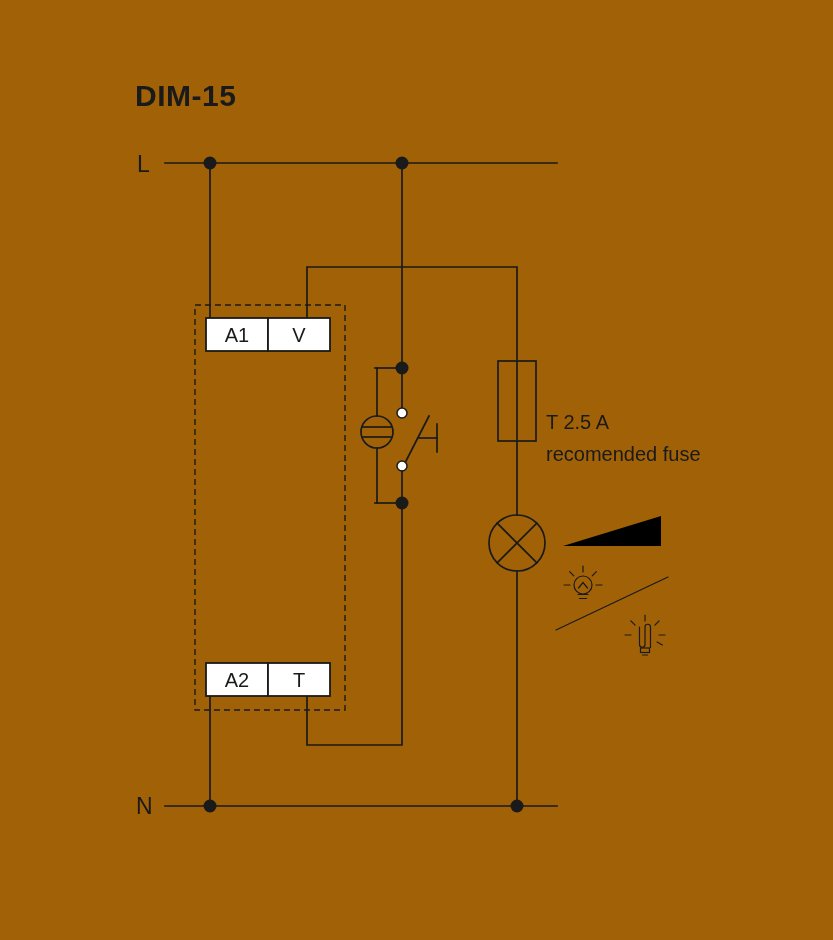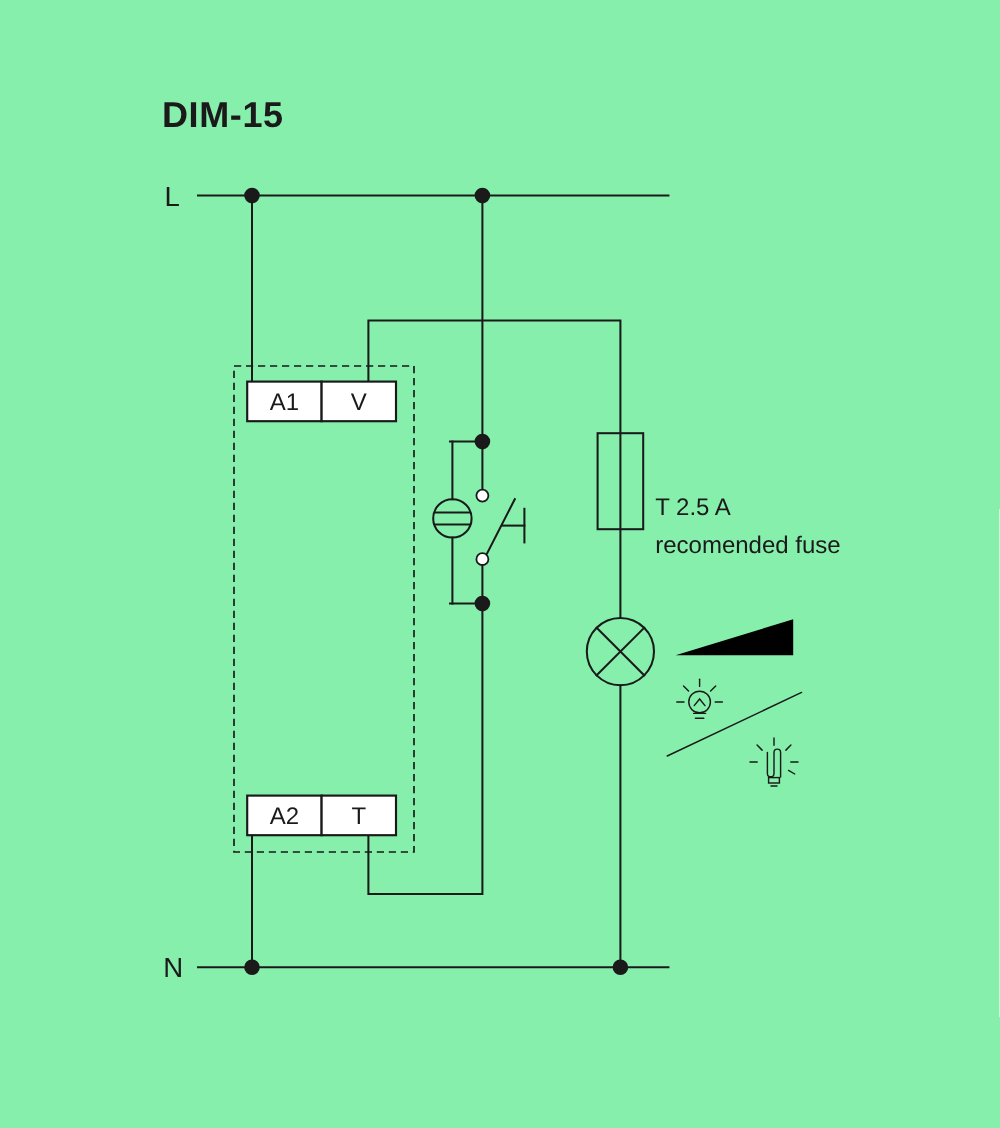--- a/index.html
+++ b/index.html
@@ -1,20 +1,20 @@
 <!DOCTYPE html>
 <html><head>
 <meta charset="utf-8">
 <style>
   html, body { margin: 0; padding: 0; background: #ffffff; }
   .canvas {
     position: relative;
     width: 833px;
     height: 940px;
-    background: #86efac;
+    background: #a16207;
     font-family: "Liberation Sans", sans-serif;
     overflow: hidden;
   }
   svg { display: block; }
   text { fill: #1a1a1a; font-family: "Liberation Sans", sans-serif; }
   .title-text { font-size: 30px; font-weight: 700; letter-spacing: 0.5px; }
   .lbl   { font-size: 23px; }
   .term  { font-size: 20px; text-anchor: middle; }
   .note  { font-size: 20px; }
   .wire  { stroke: #1a1a1a; stroke-width: 1.7; fill: none; stroke-linecap: square; }

